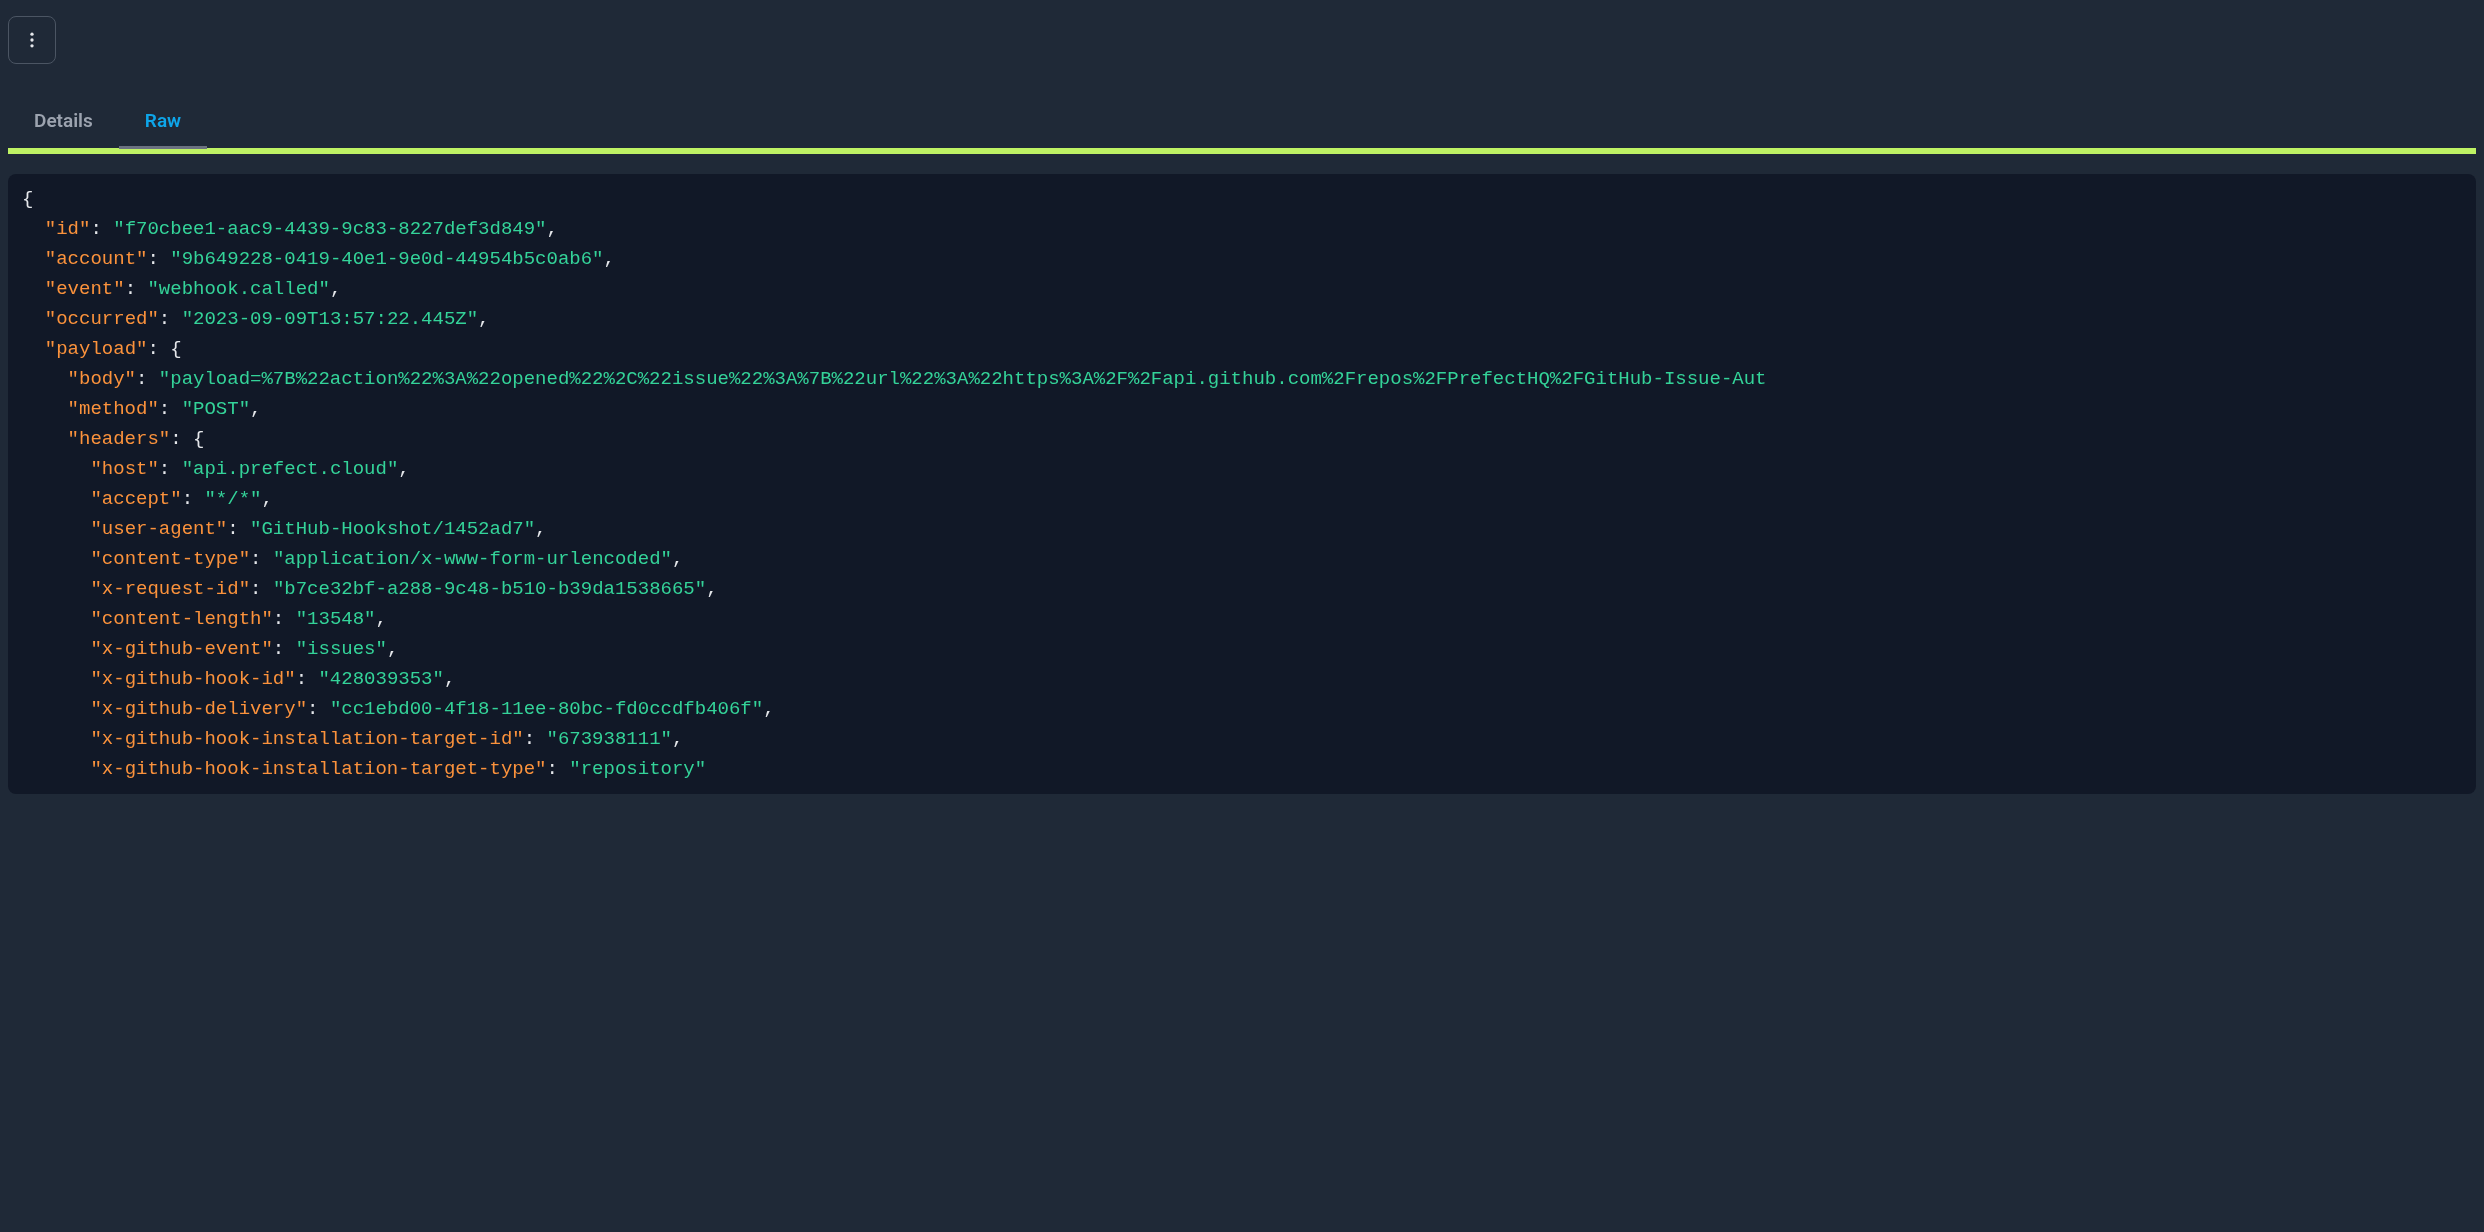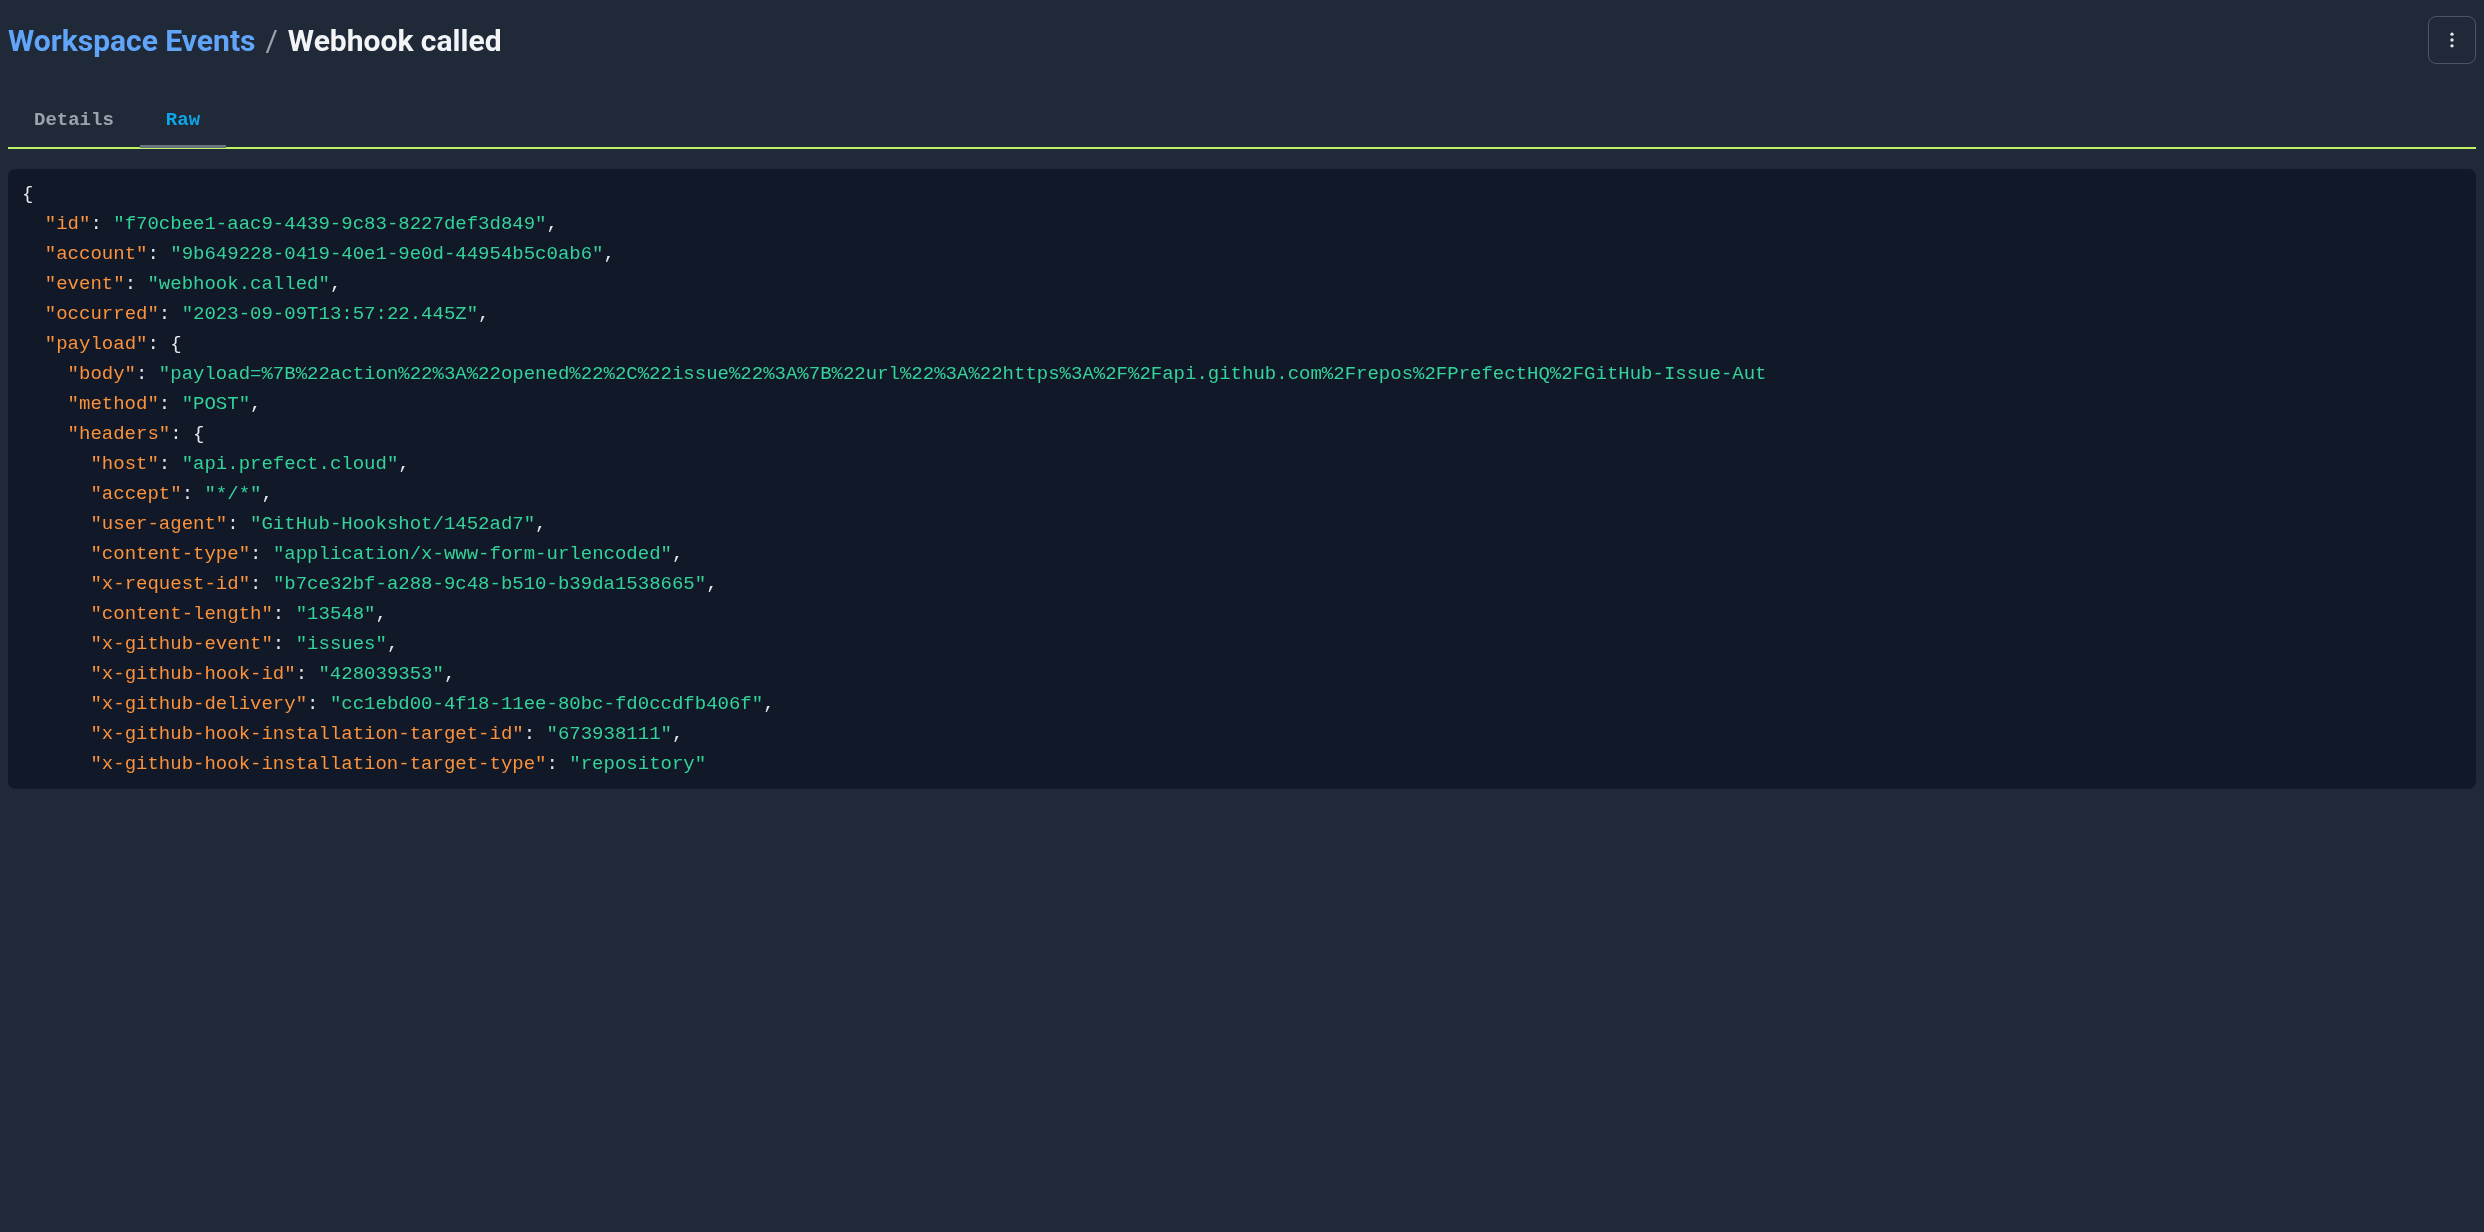--- a/index.html
+++ b/index.html
@@ -42,24 +42,23 @@
     background: transparent;
     display: flex;
     align-items: center;
     justify-content: center;
     cursor: pointer;
     color: #e5e7eb;
   }
   .tabs {
     display: flex;
     gap: 0;
-    border-bottom: 2px solid #bef264;
+    border-bottom: 6px solid #bef264;
     margin-bottom: 20px;
     padding-top: 10px;
-    font-family: Liberation Mono, monospace;
   }
   .tab {
     padding: 14px 26px;
     font-size: 19px;
     font-weight: 600;
     color: #9ca3af;
     cursor: pointer;
     border-bottom: 3px solid transparent;
     position: relative;
     top: 1px;
@@ -80,25 +79,20 @@
     color: #e5e7eb;
   }
   .k { color: #fb923c; } 
   .s { color: #34d399; } 
   .p { color: #e5e7eb; } 
 </style>
 </head>
 <body>
 
 <div class="header-row">
-  <div class="breadcrumb">
-    <span class="breadcrumb-link">Workspace Events</span>
-    <span class="breadcrumb-sep">/</span>
-    <span class="breadcrumb-current">Webhook called</span>
-  </div>
   <button class="menu-btn">
     <svg width="20" height="20" viewBox="0 0 24 24" fill="currentColor">
       <circle cx="12" cy="5" r="2"></circle>
         <circle cx="12" cy="12" r="2"></circle>
         <circle cx="12" cy="19" r="2"></circle>
     </svg>
   </button>
 </div>
 
 <div class="tabs">

